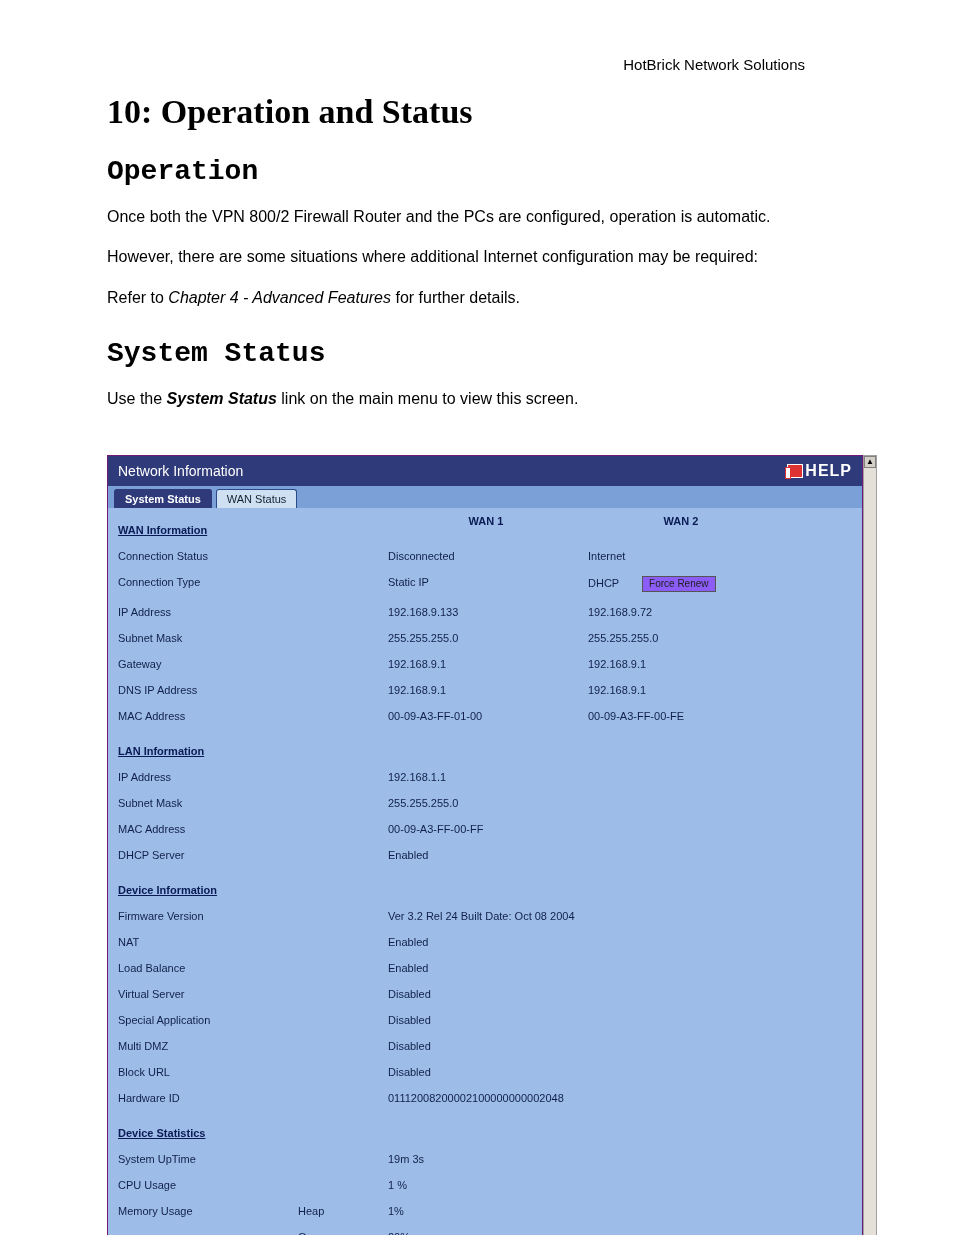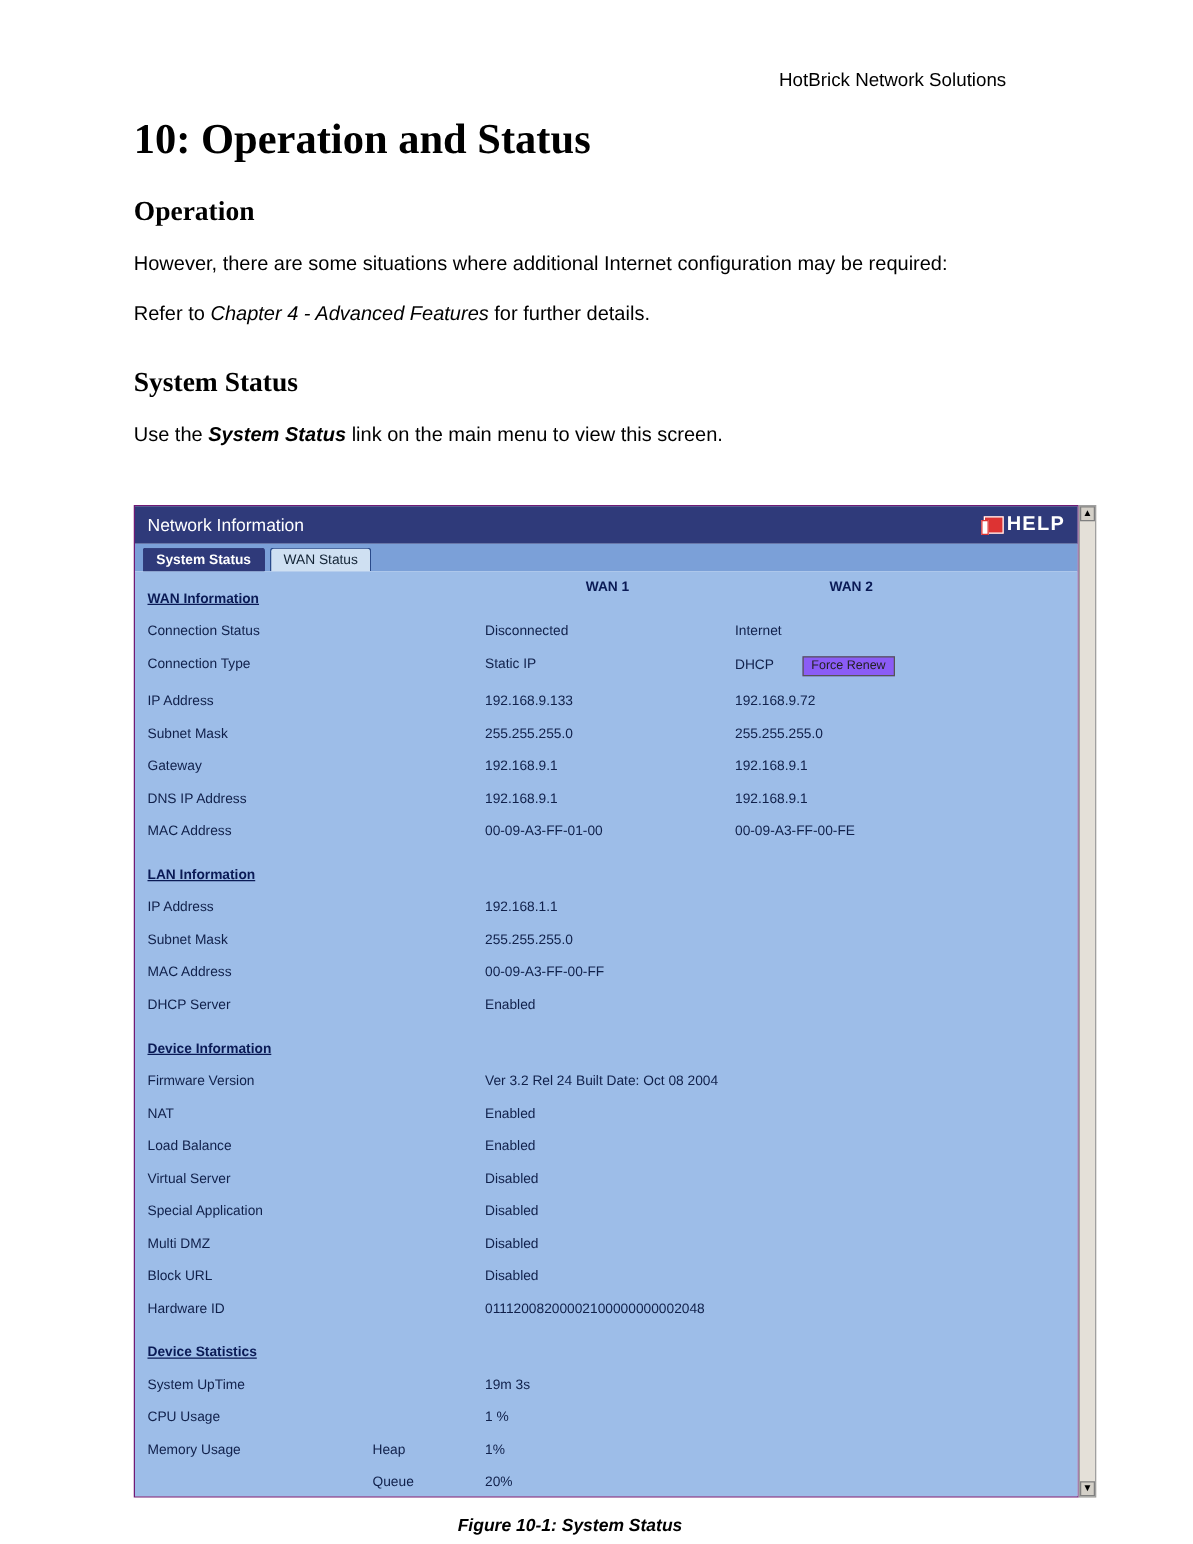--- a/index.html
+++ b/index.html
@@ -21,23 +21,23 @@
     font-size: 15px;
     margin-bottom: 20px;
   }
   h1.chapter {
     font-family: "Georgia", "Times New Roman", serif;
     font-weight: bold;
     font-size: 34px;
     margin: 12px 0 25px 0;
   }
   h2.section {
-    font-family: Liberation Serif, serif;
-    font-weight: bold;
-    font-size: 22px;
+    font-family: Liberation Mono, monospace;
+    font-weight: bold;
+    font-size: 28px;
     margin: 25px 0 15px 0;
   }
   p.body {
     font-size: 16px;
     line-height: 1.9;
     margin: 0 0 10px 0;
   }
   .italic { font-style: italic; }
   .bolditalic { font-style: italic; font-weight: bold; }
 
@@ -178,20 +178,21 @@
 <body>
 
 <div class="page">
 
   <div class="hdr-right">HotBrick Network Solutions</div>
 
   <h1 class="chapter">10: Operation and Status</h1>
 
   <h2 class="section">Operation</h2>
 
+  <p class="body">Once both the VPN 800/2 Firewall Router and the PCs are configured, operation is automatic.</p>
   <p class="body">However, there are some situations where additional Internet configuration may be required:</p>
   <p class="body">
     <span>Refer to </span><span class="italic">Chapter 4 - Advanced Features</span><span> for further details.</span>
   </p>
 
   <h2 class="section">System Status</h2>
 
   <p class="body">
     <span>Use the </span><span class="bolditalic">System Status</span><span> link on the main menu to view this screen.</span>
   </p>

